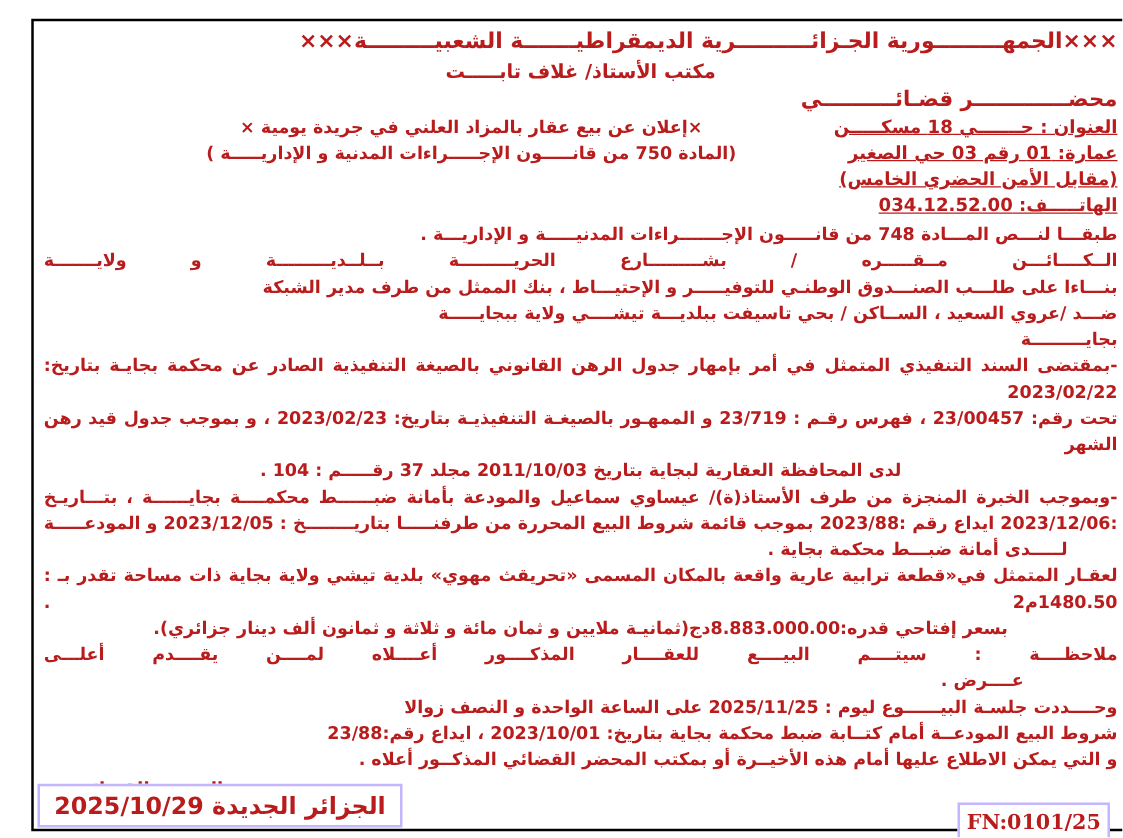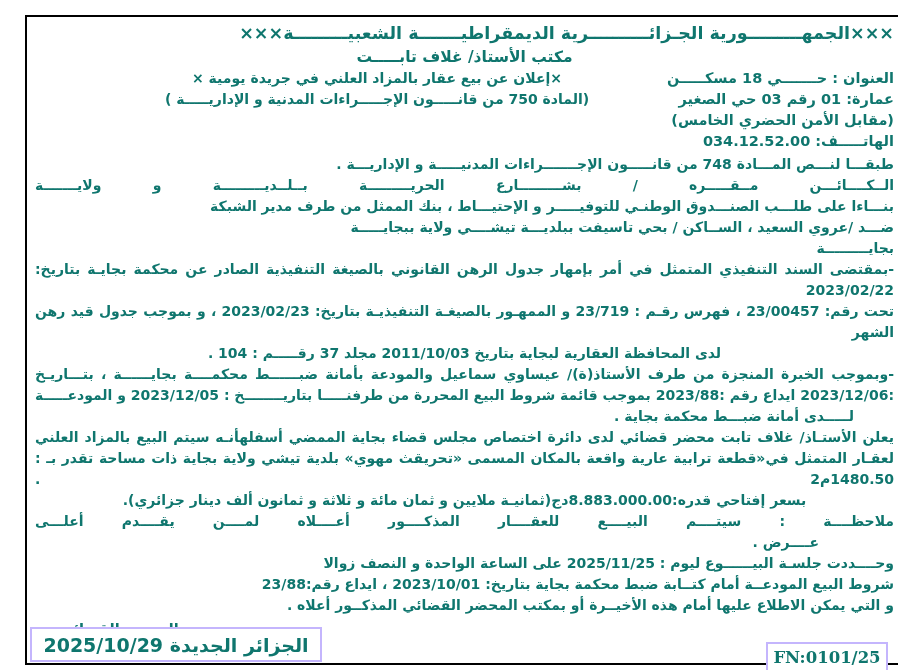--- a/index.html
+++ b/index.html
@@ -2,39 +2,39 @@
 <html lang="ar" dir="rtl"><head>
 <meta charset="utf-8">
 <style>
   html,body{margin:0;padding:0;background:#fff;}
   #page{
     position:relative;
     width:898px;height:670px;
     background:#fff;
     font-family:"DejaVu Sans",sans-serif;
     font-weight:bold;
-    color:#0f766e;
+    color:#b91c1c;
     overflow:hidden;
     margin-left:28px;
   }
   #frame{
     position:absolute;
     left:25px;top:15px;
     width:859px;height:642px;
     border:2px solid #000;
     direction:rtl;
     overflow:hidden;
     padding:4px 8px 0 8px;
     box-sizing:content-box;
   }
   .hdr1{font-size:17.5px;line-height:25px;text-align:right;}
   .hdr2{font-size:15.5px;line-height:22px;text-align:center;}
   .hdr3{font-size:17px;line-height:24px;text-align:right;}
   #headrow{position:relative;height:84px;}
-  #addr{ text-align:right;font-size:14.5px;line-height:21px;}
+  #addr{ text-align:right;font-size:14.5px;line-height:21px;text-decoration:underline;}
   #announce{
     position:absolute;top:0;right:235px;left:60px;
     text-align:center;font-size:14px;line-height:21px;
   }
   #body{margin-top:2px;}
   .ln{font-size:14px;line-height:21px;text-align:right;white-space:nowrap;}
   .fill{white-space:normal;text-align:justify;text-align-last:justify;}
   .ctr{text-align:center;}
   .ind40{padding-left:0;padding-right:40px;}
   .ind75{padding-right:75px;}
@@ -48,20 +48,21 @@
   #stamp-right{left:766px;top:642px;width:122px;height:31px;font-size:16.5px;direction:ltr;font-family:"DejaVu Serif",serif;}
 </style>
 </head>
 <body>
 
 <div id="page">
   <div id="frame">
 
     <div class="hdr1">×××الجمهـــــــــورية الجـزائــــــــــرية الديمقراطيـــــــة الشعبيـــــــــة×××</div>
     <div class="hdr2">مكتب الأستاذ/ غلاف تابـــــت</div>
+    <div class="hdr3">محضـــــــــــــر قضـائــــــــــي</div>
 
     <div id="headrow">
       <div id="addr">
         <div>العنوان : حـــــــي 18 مسكـــــن</div>
         <div>عمارة: 01 رقم 03 حي الصغير</div>
         <div>(مقابل الأمن الحضري الخامس)</div>
         <div>الهاتـــــف: 034.12.52.00</div>
       </div>
       <div id="announce">
         <div>×إعلان عن بيع عقار بالمزاد العلني في جريدة يومية ×</div>
@@ -74,21 +75,20 @@
       <div class="ln fill">الــكــــائـــن مــقـــــره / بشـــــــــارع الحريـــــــــة بــلــديـــــــــة و ولايـــــــة</div>
       <div class="ln">بنـــاءا على طلـــب الصنـــدوق الوطنـي للتوفيـــــر و الإحتيـــاط ، بنك الممثل من طرف مدير الشبكة</div>
       <div class="ln">ضـــد /عروي السعيد ، الســاكن / بحي تاسيفت ببلديـــة تيشــــي ولاية ببجايـــــة</div>
       <div class="ln">بجايـــــــــة</div>
       <div class="ln fill">-بمقتضى السند التنفيذي المتمثل في أمر بإمهار جدول الرهن القانوني بالصيغة التنفيذية الصادر عن محكمة بجايـة بتاريخ: 2023/02/22</div>
       <div class="ln fill">تحت رقم: 23/00457 ، فهرس رقـم : 23/719 و الممهـور بالصيغـة التنفيذيـة بتاريخ: 2023/02/23 ، و بموجب جدول قيد رهن الشهر</div>
       <div class="ln ctr">لدى المحافظة العقارية لبجاية بتاريخ 2011/10/03 مجلد 37 رقـــــم : 104 .</div>
       <div class="ln fill">-وبموجب الخبرة المنجزة من طرف الأستاذ(ة)/ عيساوي سماعيل والمودعة بأمانة ضبــــــط محكمــــة بجايــــــة ، بتـــاريـخ</div>
       <div class="ln fill">:2023/12/06 ايداع رقم :2023/88  بموجب قائمة شروط البيع المحررة من طرفنـــــا بتاريــــــــخ : 2023/12/05 و المودعـــــة</div>
       <div class="ln ind40">لـــــدى أمانة ضبـــط محكمة بجاية .</div>
-      <div class="ln fill">يعلن الأستـاذ/ غلاف تابت محضر قضائي لدى دائرة اختصاص مجلس قضاء بجاية الممضي أسفلهأنـه سيتم البيع بالمزاد العلني</div>
       <div class="ln fill">لعقـار المتمثل في«قطعة ترابية عارية واقعة بالمكان المسمى «تحريقث مهوي» بلدية تيشي ولاية بجاية ذات مساحة تقدر بـ : 1480.50م2 .</div>
       <div class="ln ctr">بسعر إفتاحي قدره:8.883.000.00دج(ثمانيـة ملايين و ثمان مائة و ثلاثة و ثمانون ألف دينار جزائري).</div>
       <div class="ln fill">ملاحظــــة : سيتــــم البيــــع للعقــــار المذكــــور أعــــلاه لمــــن يقــــدم أعلـــى</div>
       <div class="ln ind75">عــــرض .</div>
       <div class="ln">وحــــددت جلسـة البيــــــوع ليوم : 2025/11/25 على الساعة الواحدة و النصف زوالا</div>
       <div class="ln">شروط البيع المودعــة أمام كتــابة ضبط محكمة بجاية بتاريخ: 2023/10/01 ، ايداع رقم:23/88</div>
       <div class="ln">و التي يمكن الاطلاع عليها أمام هذه الأخيــرة أو بمكتب المحضر القضائي المذكــور أعلاه .</div>
       <div class="sig">المحضر القضائي</div>
     </div>
   </div>

